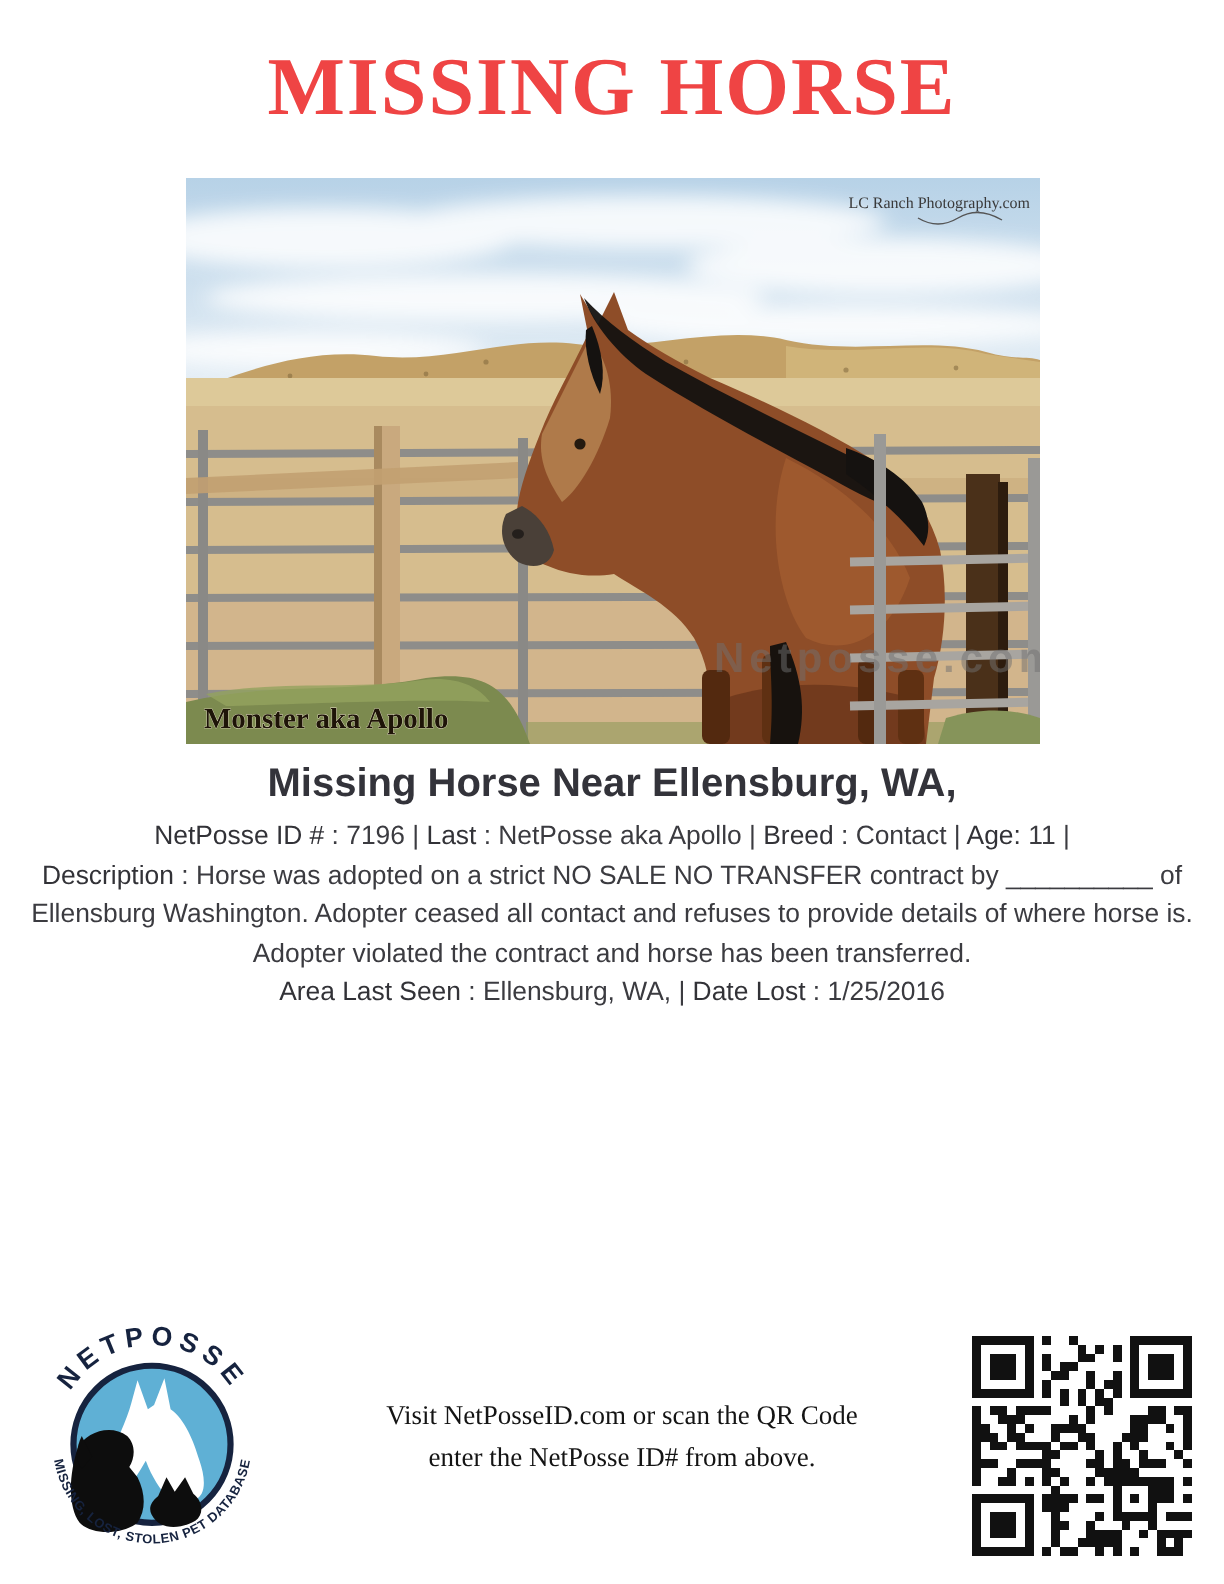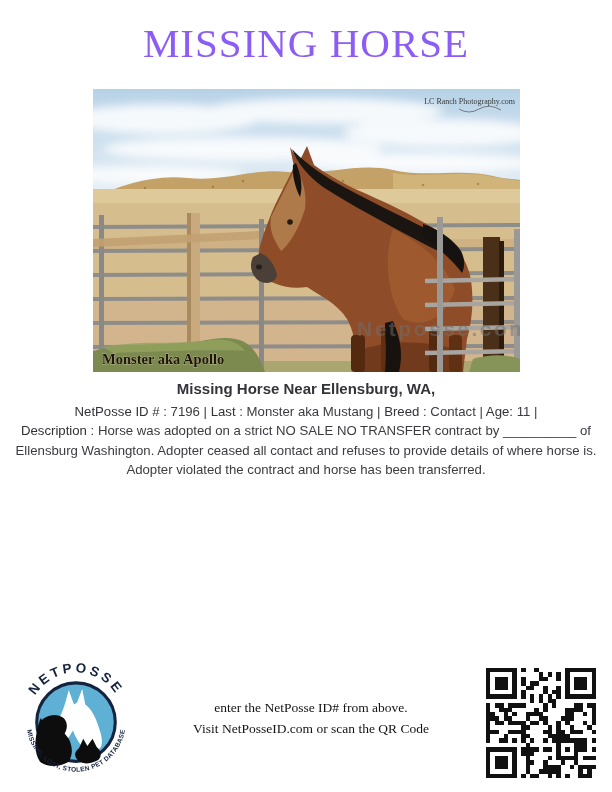--- a/index.html
+++ b/index.html
@@ -1,24 +1,24 @@
 <!DOCTYPE html>
 <html><head>
 <meta charset="utf-8">
 <style>
   html,body{margin:0;padding:0;background:#ffffff;}
   .page{position:relative;width:612px;height:792px;background:#fff;margin:0 auto;
         font-family:"Liberation Sans",sans-serif;overflow:hidden;}
   .title{padding-top:22px;text-align:center;font-family:"Liberation Serif",serif;
-         font-weight:normal;font-size:41px;line-height:1.05;color:#8b5cf6;letter-spacing:1px;}
+         font-weight:bold;font-size:41px;line-height:1.05;color:#ef4444;letter-spacing:1px;}
   .photo-wrap{width:427px;margin:24px auto 0;}
   .photo-wrap svg{display:block;}
   .info{width:584px;margin:7px auto 0;text-align:center;color:#3b3b40;
         font-size:13.2px;line-height:1.48;}
-  .headline{font-size:15px;font-weight:bold;color:#33333a;margin-bottom:3px;line-height:1.3;}
+  .headline{font-size:20px;font-weight:bold;color:#33333a;margin-bottom:3px;line-height:1.3;}
   .info b{font-weight:normal;color:#323237;}
   .footer{position:absolute;left:0;right:0;bottom:8px;height:128px;}
   .logo{position:absolute;left:14px;bottom:4px;width:124px;height:124px;}
   .footer-text{position:absolute;left:150px;right:140px;top:42px;text-align:center;
                font-family:"Liberation Serif",serif;font-size:13.5px;color:#141414;line-height:1.55;}
   .qr{position:absolute;right:16px;bottom:6px;width:110px;height:110px;background:#fff;}
   .qr svg{display:block;width:110px;height:110px;shape-rendering:crispEdges;}
 </style>
 </head>
 <body>
@@ -128,24 +128,25 @@
 
       <text x="264" y="247" font-family="Liberation Sans, sans-serif" font-weight="bold" font-size="21" letter-spacing="2.5" fill="#6f6f6f" fill-opacity="0.5">Netposse.com</text>
 
       <text x="9" y="275" font-family="Liberation Serif, serif" font-weight="bold" font-size="14.5" fill="#1e1408" stroke="#e8e0c8" stroke-width="0.35" paint-order="stroke">Monster aka Apollo</text>
     </svg>
   </div>
 
   <div class="info">
     <div class="headline">Missing Horse Near Ellensburg, WA,</div>
 
-    <div class="line"><b>NetPosse ID #</b><span> : 7196 | </span><b>Last</b><span> : Monster aka Mustang | </span><b>Breed</b><span> : Contact | </span><b>Age:</b><span> 11 |</span></div>
+    <div class="line"><b>NetPosse ID #</b><span> : 7196 | </span><b>Last</b><span> : NetPosse aka Apollo | </span><b>Breed</b><span> : Contact | </span><b>Age:</b><span> 11 |</span></div>
 
     <div class="line"><b>Description</b><span> : Horse was adopted on a strict NO SALE NO TRANSFER contract by __________ of Ellensburg Washington. Adopter ceased all contact and refuses to provide details of where horse is. Adopter violated the contract and horse has been transferred.</span></div>
 
+    <div class="line"><b>Area Last Seen</b><span> : Ellensburg, WA, | </span><b>Date Lost</b><span> : 1/25/2016</span></div>
 
   </div>
 
   <div class="footer">
 
     <div class="logo">
       <svg width="124" height="124" viewBox="0 0 120 120">
         <defs>
           <path id="arcTop" d="M 14,62 A 46,46 0 0 1 106,62"></path>
           <path id="arcBot" d="M 12,64 A 48,48 0 0 0 108,64"></path>
@@ -167,22 +168,22 @@
         <text font-family="Liberation Sans, sans-serif" font-weight="bold" font-size="13" fill="#16233f" letter-spacing="3">
           <textPath href="#arcTop" startOffset="50%" text-anchor="middle">NETPOSSE</textPath>
         </text>
         <text font-family="Liberation Sans, sans-serif" font-weight="bold" font-size="6.3" fill="#16233f" letter-spacing="0.3">
           <textPath href="#arcBot" startOffset="50%" text-anchor="middle">MISSING, LOST, STOLEN PET DATABASE</textPath>
         </text>
       </svg>
     </div>
 
     <div class="footer-text">
+      <div>Visit NetPosseID.com or scan the QR Code</div>
       <div>enter the NetPosse ID# from above.</div>
-      <div>Visit NetPosseID.com or scan the QR Code</div>
     </div>
 
     <div class="qr">
       <svg id="qr-svg" viewBox="0 0 25 25">
         <rect x="0" y="0" width="25" height="25" fill="#ffffff"></rect>
         <path fill="#111111" d="M0 0h1v1h-1zM1 0h1v1h-1zM2 0h1v1h-1zM3 0h1v1h-1zM4 0h1v1h-1zM5 0h1v1h-1zM6 0h1v1h-1zM8 0h1v1h-1zM11 0h1v1h-1zM18 0h1v1h-1zM19 0h1v1h-1zM20 0h1v1h-1zM21 0h1v1h-1zM22 0h1v1h-1zM23 0h1v1h-1zM24 0h1v1h-1zM0 1h1v1h-1zM6 1h1v1h-1zM12 1h1v1h-1zM14 1h1v1h-1zM16 1h1v1h-1zM18 1h1v1h-1zM24 1h1v1h-1zM0 2h1v1h-1zM2 2h1v1h-1zM3 2h1v1h-1zM4 2h1v1h-1zM6 2h1v1h-1zM8 2h1v1h-1zM12 2h1v1h-1zM13 2h1v1h-1zM16 2h1v1h-1zM18 2h1v1h-1zM20 2h1v1h-1zM21 2h1v1h-1zM22 2h1v1h-1zM24 2h1v1h-1zM0 3h1v1h-1zM2 3h1v1h-1zM3 3h1v1h-1zM4 3h1v1h-1zM6 3h1v1h-1zM8 3h1v1h-1zM10 3h1v1h-1zM11 3h1v1h-1zM18 3h1v1h-1zM20 3h1v1h-1zM21 3h1v1h-1zM22 3h1v1h-1zM24 3h1v1h-1zM0 4h1v1h-1zM2 4h1v1h-1zM3 4h1v1h-1zM4 4h1v1h-1zM6 4h1v1h-1zM9 4h1v1h-1zM10 4h1v1h-1zM13 4h1v1h-1zM16 4h1v1h-1zM18 4h1v1h-1zM20 4h1v1h-1zM21 4h1v1h-1zM22 4h1v1h-1zM24 4h1v1h-1zM0 5h1v1h-1zM6 5h1v1h-1zM8 5h1v1h-1zM13 5h1v1h-1zM15 5h1v1h-1zM16 5h1v1h-1zM18 5h1v1h-1zM24 5h1v1h-1zM0 6h1v1h-1zM1 6h1v1h-1zM2 6h1v1h-1zM3 6h1v1h-1zM4 6h1v1h-1zM5 6h1v1h-1zM6 6h1v1h-1zM8 6h1v1h-1zM10 6h1v1h-1zM12 6h1v1h-1zM14 6h1v1h-1zM16 6h1v1h-1zM18 6h1v1h-1zM19 6h1v1h-1zM20 6h1v1h-1zM21 6h1v1h-1zM22 6h1v1h-1zM23 6h1v1h-1zM24 6h1v1h-1zM10 7h1v1h-1zM12 7h1v1h-1zM14 7h1v1h-1zM15 7h1v1h-1zM0 8h1v1h-1zM2 8h1v1h-1zM3 8h1v1h-1zM5 8h1v1h-1zM6 8h1v1h-1zM7 8h1v1h-1zM8 8h1v1h-1zM13 8h1v1h-1zM15 8h1v1h-1zM20 8h1v1h-1zM21 8h1v1h-1zM23 8h1v1h-1zM24 8h1v1h-1zM0 9h1v1h-1zM3 9h1v1h-1zM4 9h1v1h-1zM5 9h1v1h-1zM11 9h1v1h-1zM13 9h1v1h-1zM18 9h1v1h-1zM19 9h1v1h-1zM20 9h1v1h-1zM21 9h1v1h-1zM24 9h1v1h-1zM0 10h1v1h-1zM1 10h1v1h-1zM4 10h1v1h-1zM6 10h1v1h-1zM9 10h1v1h-1zM10 10h1v1h-1zM11 10h1v1h-1zM12 10h1v1h-1zM18 10h1v1h-1zM19 10h1v1h-1zM22 10h1v1h-1zM24 10h1v1h-1zM0 11h1v1h-1zM1 11h1v1h-1zM2 11h1v1h-1zM4 11h1v1h-1zM5 11h1v1h-1zM9 11h1v1h-1zM12 11h1v1h-1zM13 11h1v1h-1zM17 11h1v1h-1zM18 11h1v1h-1zM19 11h1v1h-1zM24 11h1v1h-1zM0 12h1v1h-1zM2 12h1v1h-1zM3 12h1v1h-1zM5 12h1v1h-1zM6 12h1v1h-1zM7 12h1v1h-1zM8 12h1v1h-1zM10 12h1v1h-1zM11 12h1v1h-1zM13 12h1v1h-1zM16 12h1v1h-1zM18 12h1v1h-1zM22 12h1v1h-1zM24 12h1v1h-1zM0 13h1v1h-1zM8 13h1v1h-1zM9 13h1v1h-1zM14 13h1v1h-1zM16 13h1v1h-1zM19 13h1v1h-1zM23 13h1v1h-1zM0 14h1v1h-1zM1 14h1v1h-1zM2 14h1v1h-1zM5 14h1v1h-1zM6 14h1v1h-1zM7 14h1v1h-1zM8 14h1v1h-1zM13 14h1v1h-1zM14 14h1v1h-1zM16 14h1v1h-1zM17 14h1v1h-1zM19 14h1v1h-1zM20 14h1v1h-1zM21 14h1v1h-1zM24 14h1v1h-1zM0 15h1v1h-1zM4 15h1v1h-1zM8 15h1v1h-1zM9 15h1v1h-1zM14 15h1v1h-1zM15 15h1v1h-1zM16 15h1v1h-1zM17 15h1v1h-1zM18 15h1v1h-1zM0 16h1v1h-1zM3 16h1v1h-1zM4 16h1v1h-1zM6 16h1v1h-1zM8 16h1v1h-1zM10 16h1v1h-1zM13 16h1v1h-1zM15 16h1v1h-1zM16 16h1v1h-1zM17 16h1v1h-1zM18 16h1v1h-1zM19 16h1v1h-1zM20 16h1v1h-1zM21 16h1v1h-1zM22 16h1v1h-1zM24 16h1v1h-1zM9 17h1v1h-1zM16 17h1v1h-1zM20 17h1v1h-1zM21 17h1v1h-1zM22 17h1v1h-1zM0 18h1v1h-1zM1 18h1v1h-1zM2 18h1v1h-1zM3 18h1v1h-1zM4 18h1v1h-1zM5 18h1v1h-1zM6 18h1v1h-1zM8 18h1v1h-1zM9 18h1v1h-1zM10 18h1v1h-1zM11 18h1v1h-1zM13 18h1v1h-1zM14 18h1v1h-1zM16 18h1v1h-1zM18 18h1v1h-1zM20 18h1v1h-1zM21 18h1v1h-1zM22 18h1v1h-1zM24 18h1v1h-1zM0 19h1v1h-1zM6 19h1v1h-1zM8 19h1v1h-1zM9 19h1v1h-1zM10 19h1v1h-1zM16 19h1v1h-1zM20 19h1v1h-1zM0 20h1v1h-1zM2 20h1v1h-1zM3 20h1v1h-1zM4 20h1v1h-1zM6 20h1v1h-1zM9 20h1v1h-1zM14 20h1v1h-1zM16 20h1v1h-1zM17 20h1v1h-1zM18 20h1v1h-1zM19 20h1v1h-1zM20 20h1v1h-1zM22 20h1v1h-1zM23 20h1v1h-1zM24 20h1v1h-1zM0 21h1v1h-1zM2 21h1v1h-1zM3 21h1v1h-1zM4 21h1v1h-1zM6 21h1v1h-1zM9 21h1v1h-1zM10 21h1v1h-1zM13 21h1v1h-1zM17 21h1v1h-1zM20 21h1v1h-1zM0 22h1v1h-1zM2 22h1v1h-1zM3 22h1v1h-1zM4 22h1v1h-1zM6 22h1v1h-1zM9 22h1v1h-1zM13 22h1v1h-1zM14 22h1v1h-1zM15 22h1v1h-1zM16 22h1v1h-1zM19 22h1v1h-1zM21 22h1v1h-1zM22 22h1v1h-1zM23 22h1v1h-1zM24 22h1v1h-1zM0 23h1v1h-1zM6 23h1v1h-1zM9 23h1v1h-1zM12 23h1v1h-1zM13 23h1v1h-1zM14 23h1v1h-1zM15 23h1v1h-1zM16 23h1v1h-1zM21 23h1v1h-1zM23 23h1v1h-1zM0 24h1v1h-1zM1 24h1v1h-1zM2 24h1v1h-1zM3 24h1v1h-1zM4 24h1v1h-1zM5 24h1v1h-1zM6 24h1v1h-1zM8 24h1v1h-1zM10 24h1v1h-1zM11 24h1v1h-1zM14 24h1v1h-1zM16 24h1v1h-1zM18 24h1v1h-1zM21 24h1v1h-1zM22 24h1v1h-1zM23 24h1v1h-1z"></path>
       </svg>
     </div>
 
   </div>

